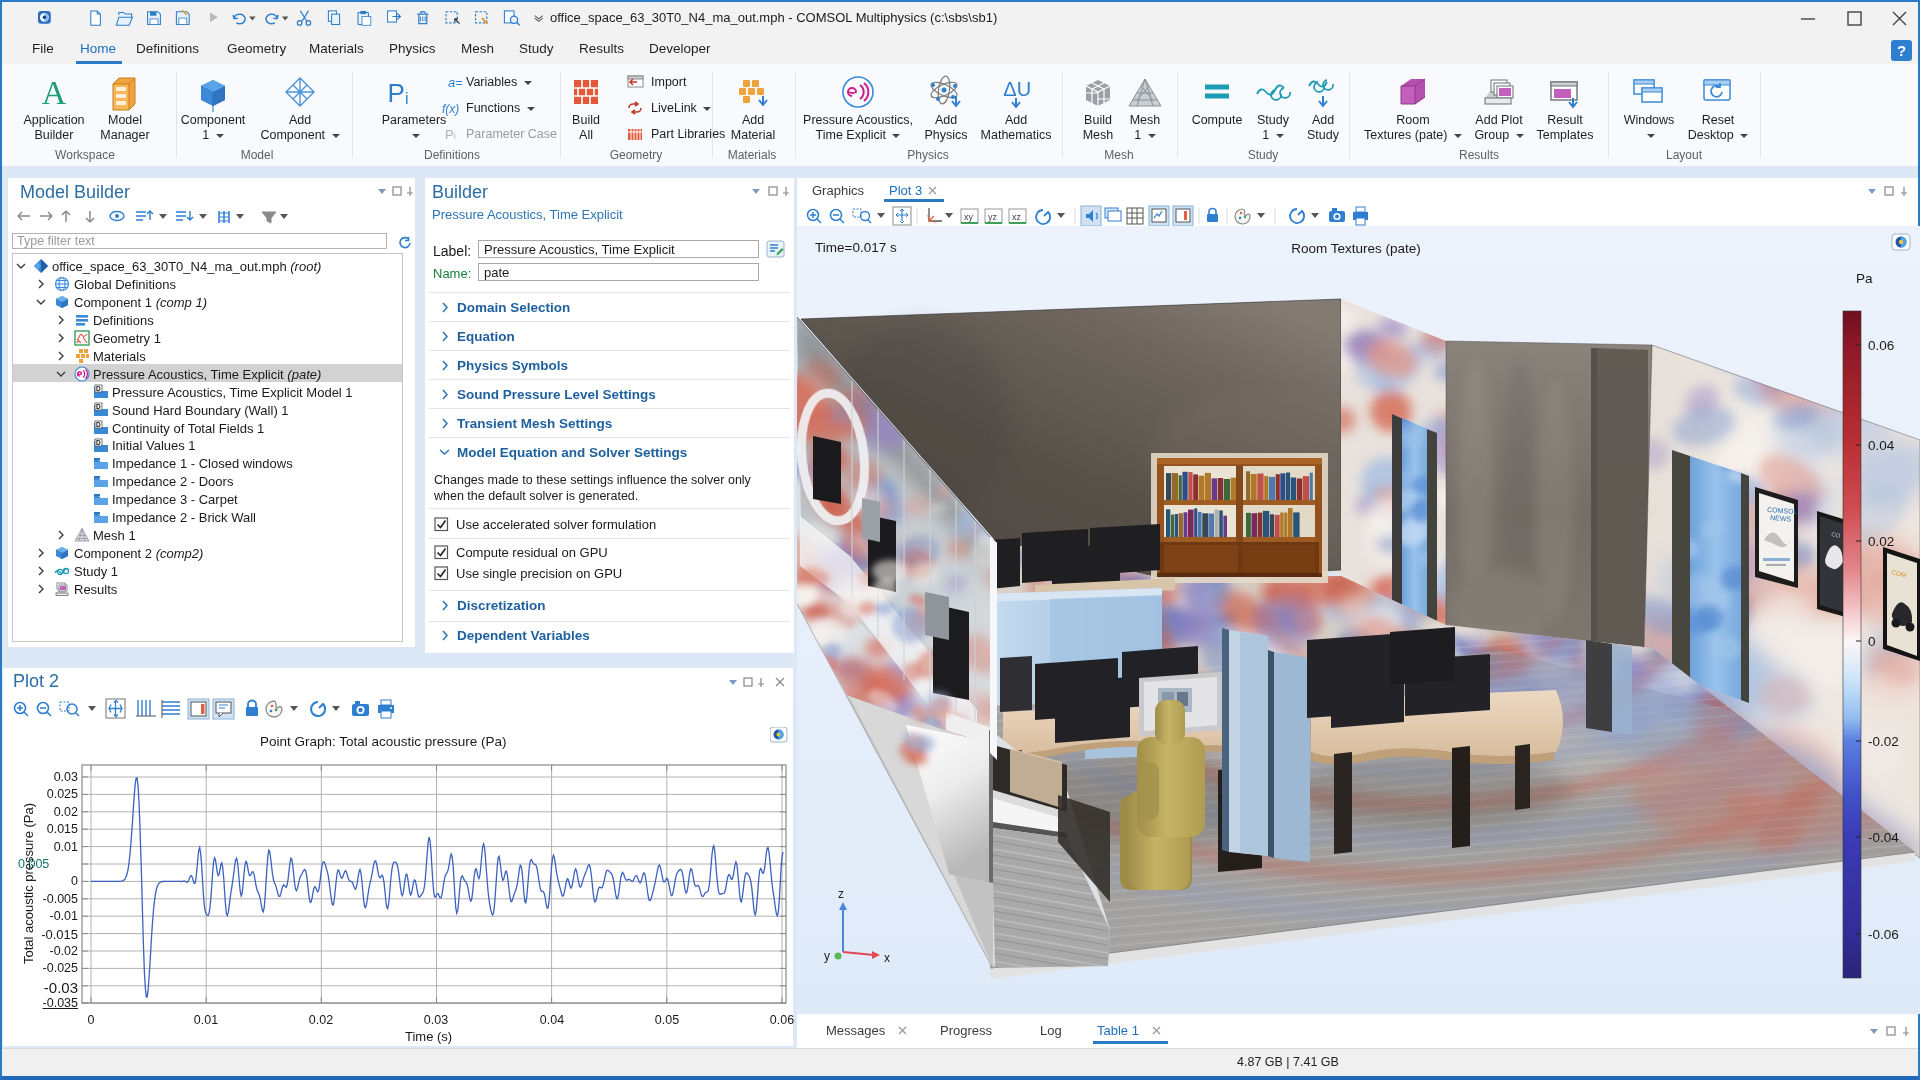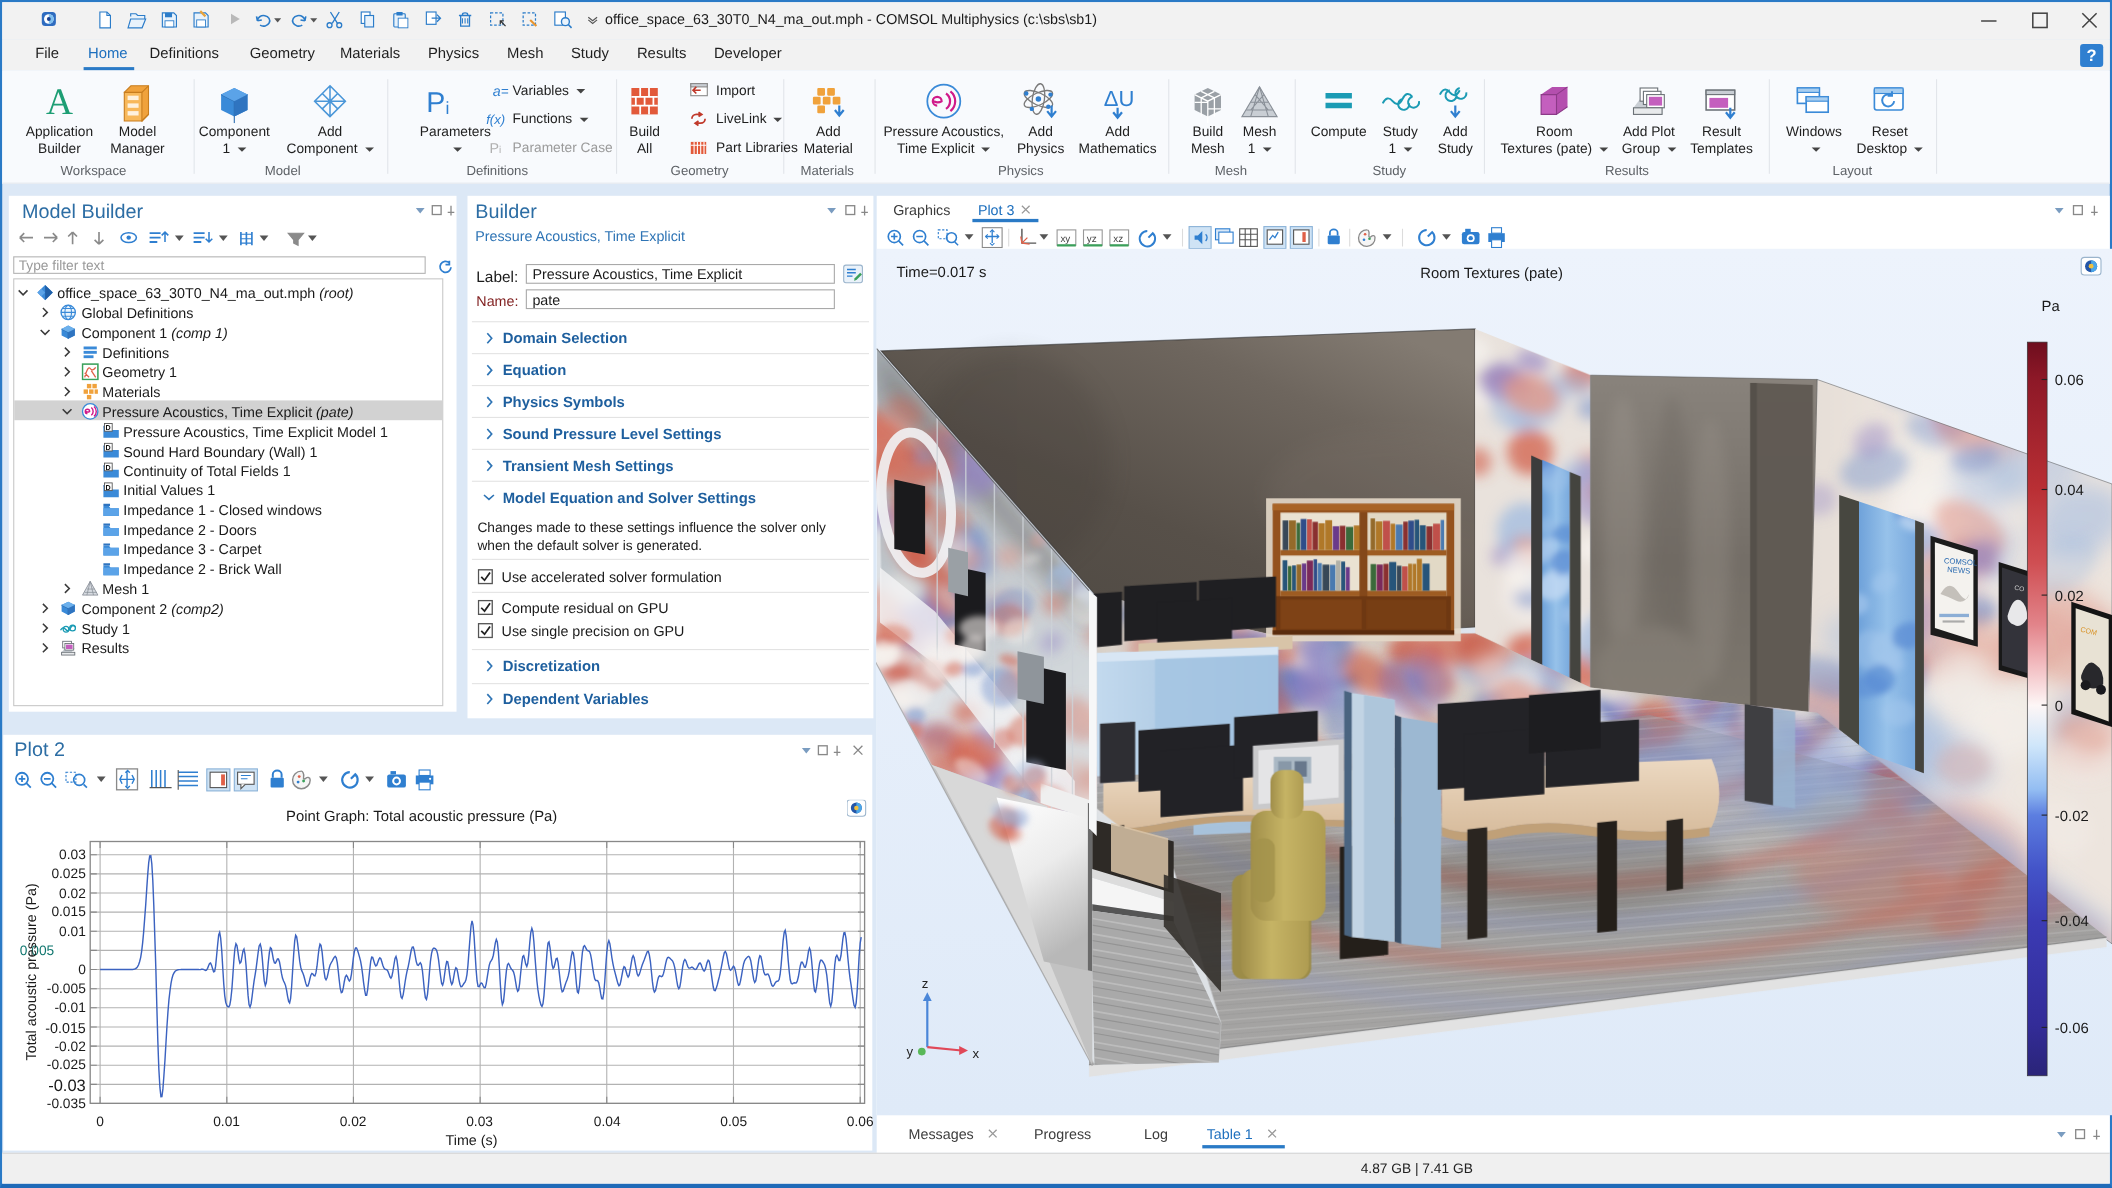--- a/index.html
+++ b/index.html
@@ -481,21 +481,21 @@
     <rect x="19" y="2" width="8" height="8" stroke="#888" stroke-width="1.2"></rect>
     <path d="M36 2 v6 m-3 0 h6 m-3 0 v3" stroke="#888" stroke-width="1.2"></path>
   </svg>
 <div class="abs" style="left:433px;top:243px;font-size:14px;color:#1a1a1a;">Label:</div>
 <div class="abs" style="left:478px;top:240px;width:281px;height:18px;border:1px solid #a9a9a9;background:#fff;font-size:13px;color:#1a1a1a;line-height:17px;padding-left:5px;">Pressure Acoustics, Time Explicit</div>
 <svg class="abs" style="left:766px;top:240px" width="20" height="19" fill="none">
     <rect x="1" y="1" width="17" height="16" rx="2" fill="#eaf2fa" stroke="#9ab4cc"></rect>
     <path d="M4 5 h8 M4 8 h8 M4 11 h5" stroke="#2f7fd0" stroke-width="1.3"></path>
     <path d="M11 13 l5 -5 1.6 1.6 -5 5 -2.2 .6 z" fill="#3aa05a"></path>
   </svg>
-<div class="abs" style="left:433px;top:266px;font-size:13px;color:#7f1d1d;">Name:</div>
+<div class="abs" style="left:433px;top:266px;font-size:13px;color:#15803d;">Name:</div>
 <div class="abs" style="left:478px;top:263px;width:281px;height:18px;border:1px solid #a9a9a9;background:#fff;font-size:13px;color:#1a1a1a;line-height:17px;padding-left:5px;">pate</div>
 <svg class="abs" style="left:440px;top:301px" width="10" height="12">
     <path d="M3 2 l4 4.5 l-4 4.5" stroke="#2e74b5" stroke-width="1.5" fill="none"></path>
   </svg>
 <div class="abs secthead" style="left:457px;top:300px;">Domain Selection</div>
 <svg class="abs" style="left:440px;top:330px" width="10" height="12">
     <path d="M3 2 l4 4.5 l-4 4.5" stroke="#2e74b5" stroke-width="1.5" fill="none"></path>
   </svg>
 <div class="abs secthead" style="left:457px;top:329px;">Equation</div>
 <svg class="abs" style="left:440px;top:359px" width="10" height="12">
@@ -680,21 +680,21 @@
 <div class="abs" style="left:18px;top:822px;width:60px;text-align:right;font-size:12.5px;color:#1a1a1a;">0.015</div>
 <div class="abs" style="left:18px;top:840px;width:60px;text-align:right;font-size:12.5px;color:#1a1a1a;">0.01</div>
 <div class="abs" style="left:18px;top:857px;width:60px;font-size:12.5px;color:#0f766e;">0.005</div>
 <div class="abs" style="left:18px;top:874px;width:60px;text-align:right;font-size:12.5px;color:#1a1a1a;">0</div>
 <div class="abs" style="left:18px;top:892px;width:60px;text-align:right;font-size:12.5px;color:#1a1a1a;">-0.005</div>
 <div class="abs" style="left:18px;top:909px;width:60px;text-align:right;font-size:12.5px;color:#1a1a1a;">-0.01</div>
 <div class="abs" style="left:18px;top:927px;width:60px;text-align:right;font-size:13px;color:#1a1a1a;">-0.015</div>
 <div class="abs" style="left:18px;top:944px;width:60px;text-align:right;font-size:12.5px;color:#1a1a1a;">-0.02</div>
 <div class="abs" style="left:18px;top:961px;width:60px;text-align:right;font-size:12.5px;color:#1a1a1a;">-0.025</div>
 <div class="abs" style="left:18px;top:979px;width:60px;text-align:right;font-size:15px;color:#1a1a1a;">-0.03</div>
-<div class="abs" style="left:18px;top:996px;width:60px;text-align:right;font-size:12.5px;color:#1a1a1a;">-0.035</div>
+<div class="abs" style="left:18px;top:996px;width:60px;text-align:right;font-size:12.5px;color:#1a1a1a;text-decoration:underline;">-0.035</div>
 <div class="abs" style="left:91px;top:1013px;width:60px;margin-left:-30px;text-align:center;font-size:12.5px;color:#1a1a1a;">0</div>
 <div class="abs" style="left:206px;top:1013px;width:60px;margin-left:-30px;text-align:center;font-size:12.5px;color:#1a1a1a;">0.01</div>
 <div class="abs" style="left:321px;top:1013px;width:60px;margin-left:-30px;text-align:center;font-size:12.5px;color:#1a1a1a;">0.02</div>
 <div class="abs" style="left:436px;top:1013px;width:60px;margin-left:-30px;text-align:center;font-size:12.5px;color:#1a1a1a;">0.03</div>
 <div class="abs" style="left:552px;top:1013px;width:60px;margin-left:-30px;text-align:center;font-size:12.5px;color:#1a1a1a;">0.04</div>
 <div class="abs" style="left:667px;top:1013px;width:60px;margin-left:-30px;text-align:center;font-size:12.5px;color:#1a1a1a;">0.05</div>
 <div class="abs" style="left:782px;top:1013px;width:60px;margin-left:-30px;text-align:center;font-size:12.5px;color:#1a1a1a;">0.06</div>
 <div class="abs" style="left:405px;top:1029px;font-size:13px;color:#1a1a1a;">Time (s)</div>
 <div class="abs" style="left:-82px;top:876px;width:220px;text-align:center;font-size:13px;color:#1a1a1a;transform:rotate(-90deg);white-space:nowrap;">Total acoustic pressure (Pa)</div>
 <div class="panel" style="left:797px;top:178px;width:1121px;height:836px;"></div>

